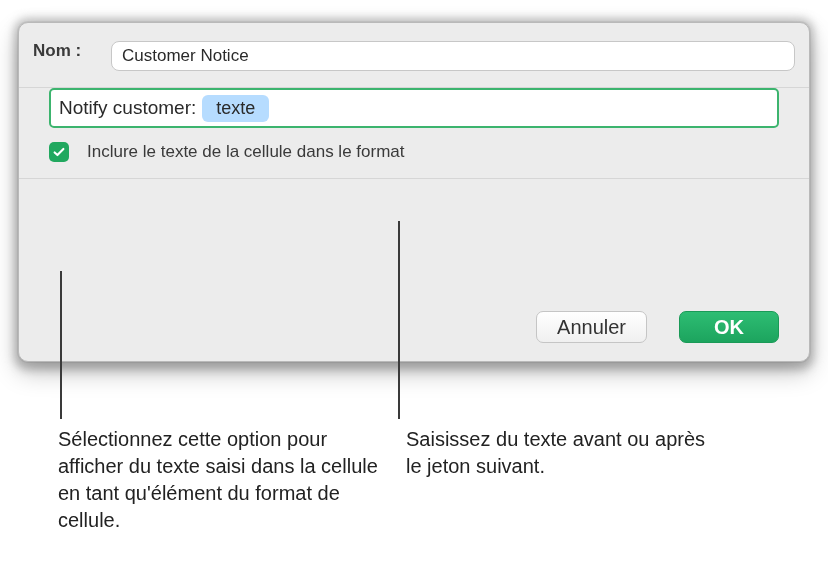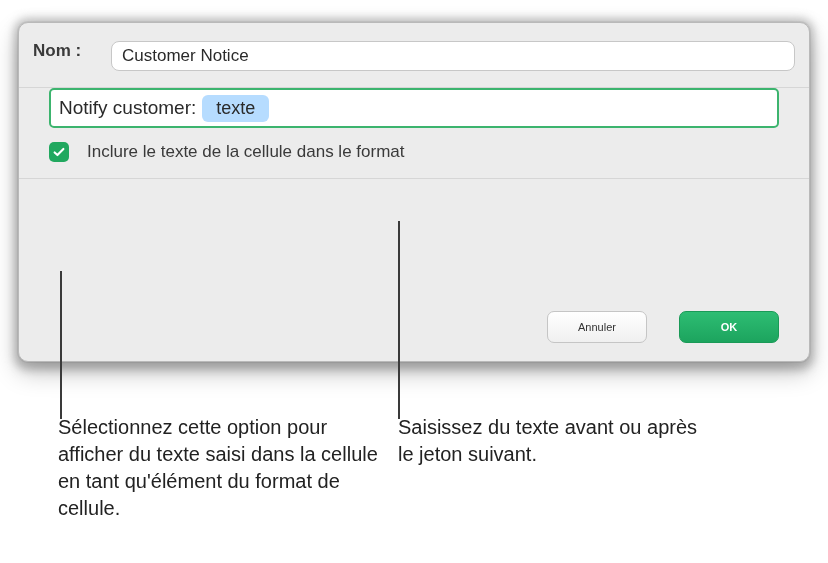--- a/index.html
+++ b/index.html
@@ -164,21 +164,21 @@
     position: absolute;
     bottom: 18px;
     right: 30px;
     display: flex;
     gap: 16px;
   }
   .btn {
     height: 32px;
     min-width: 100px;
     border-radius: 7px;
-    font-size: 11px;
+    font-size: 20px;
     display: flex;
     align-items: center;
     justify-content: center;
     padding: 0 20px;
     cursor: default;
   }
   .btn-cancel {
     background: linear-gradient(#ffffff,#f0f0f0);
     border: 1px solid #c5c5c5;
     color: #333;
@@ -196,24 +196,24 @@
     position: absolute;
     background: #3a3a3a;
     width: 2px;
   }
   .line1 { left: 60px; top: 271px; height: 148px; }
   .line2 { left: 398px; top: 221px; height: 198px; }
 
   .callouts {
     position: absolute;
     left: 58px;
-    top: 414px;
+    top: 426px;
     width: 730px;
     display: flex;
-    gap: 20px;
+    gap: 28px;
   }
   .callout {
     font-size: 20px;
     color: #222;
     line-height: 1.35;
   }
   .callout.c1 { width: 320px; }
   .callout.c2 { width: 300px; }
 </style>
 </head>

